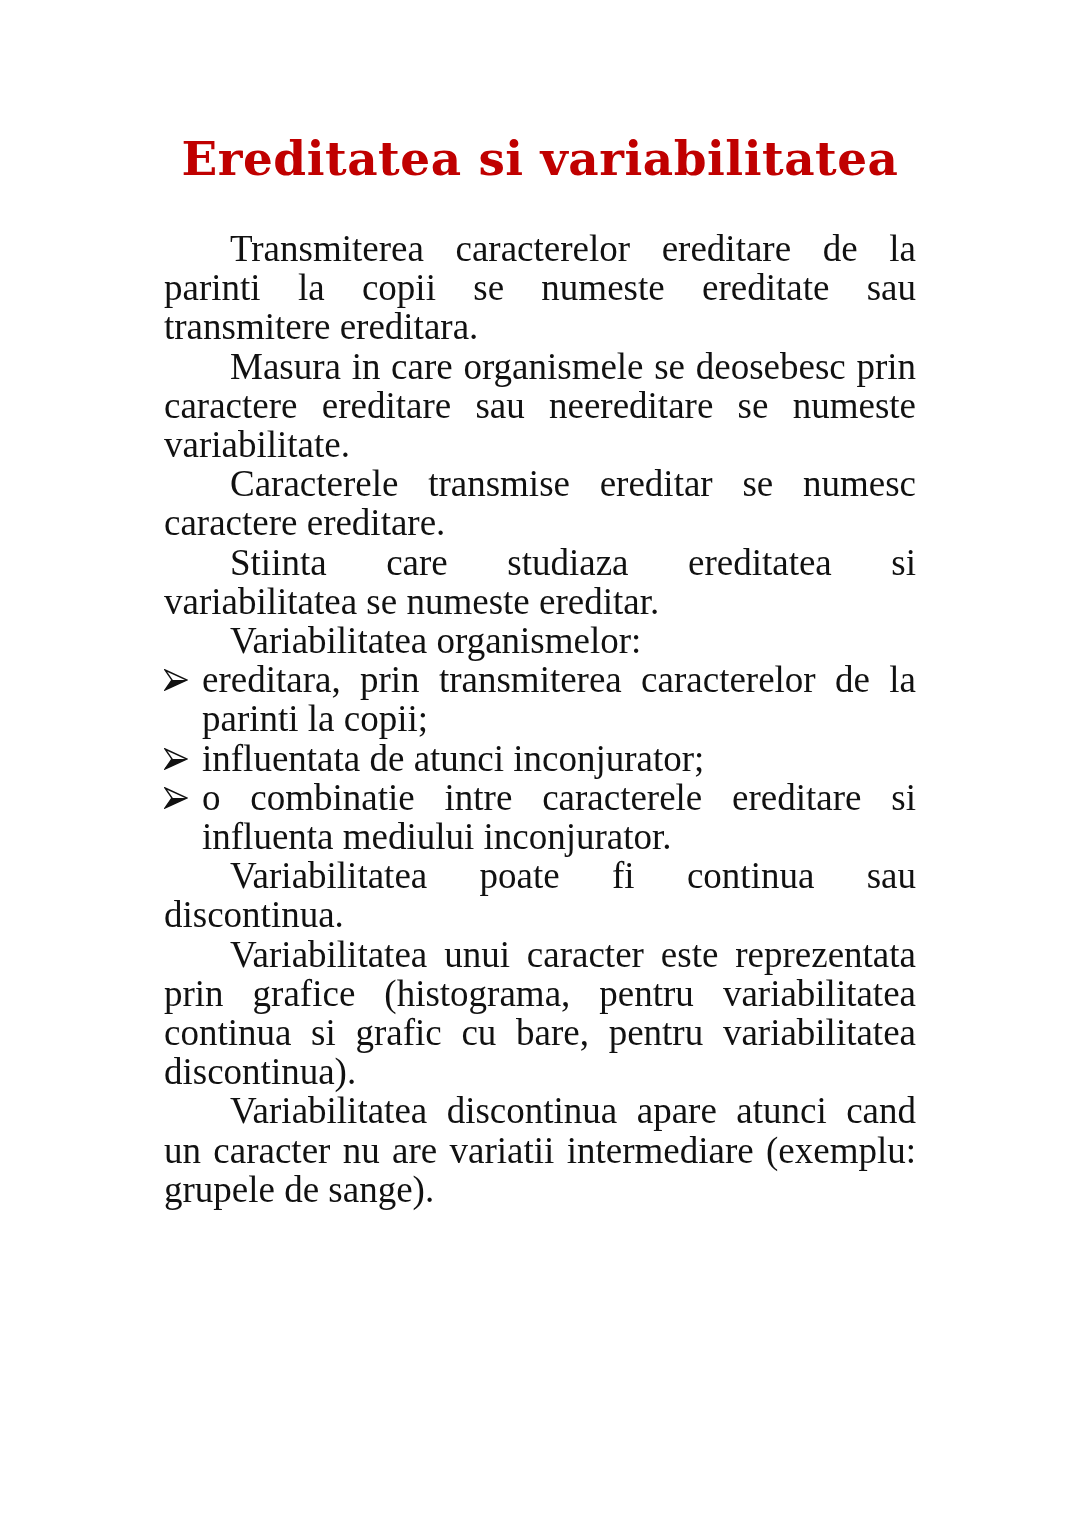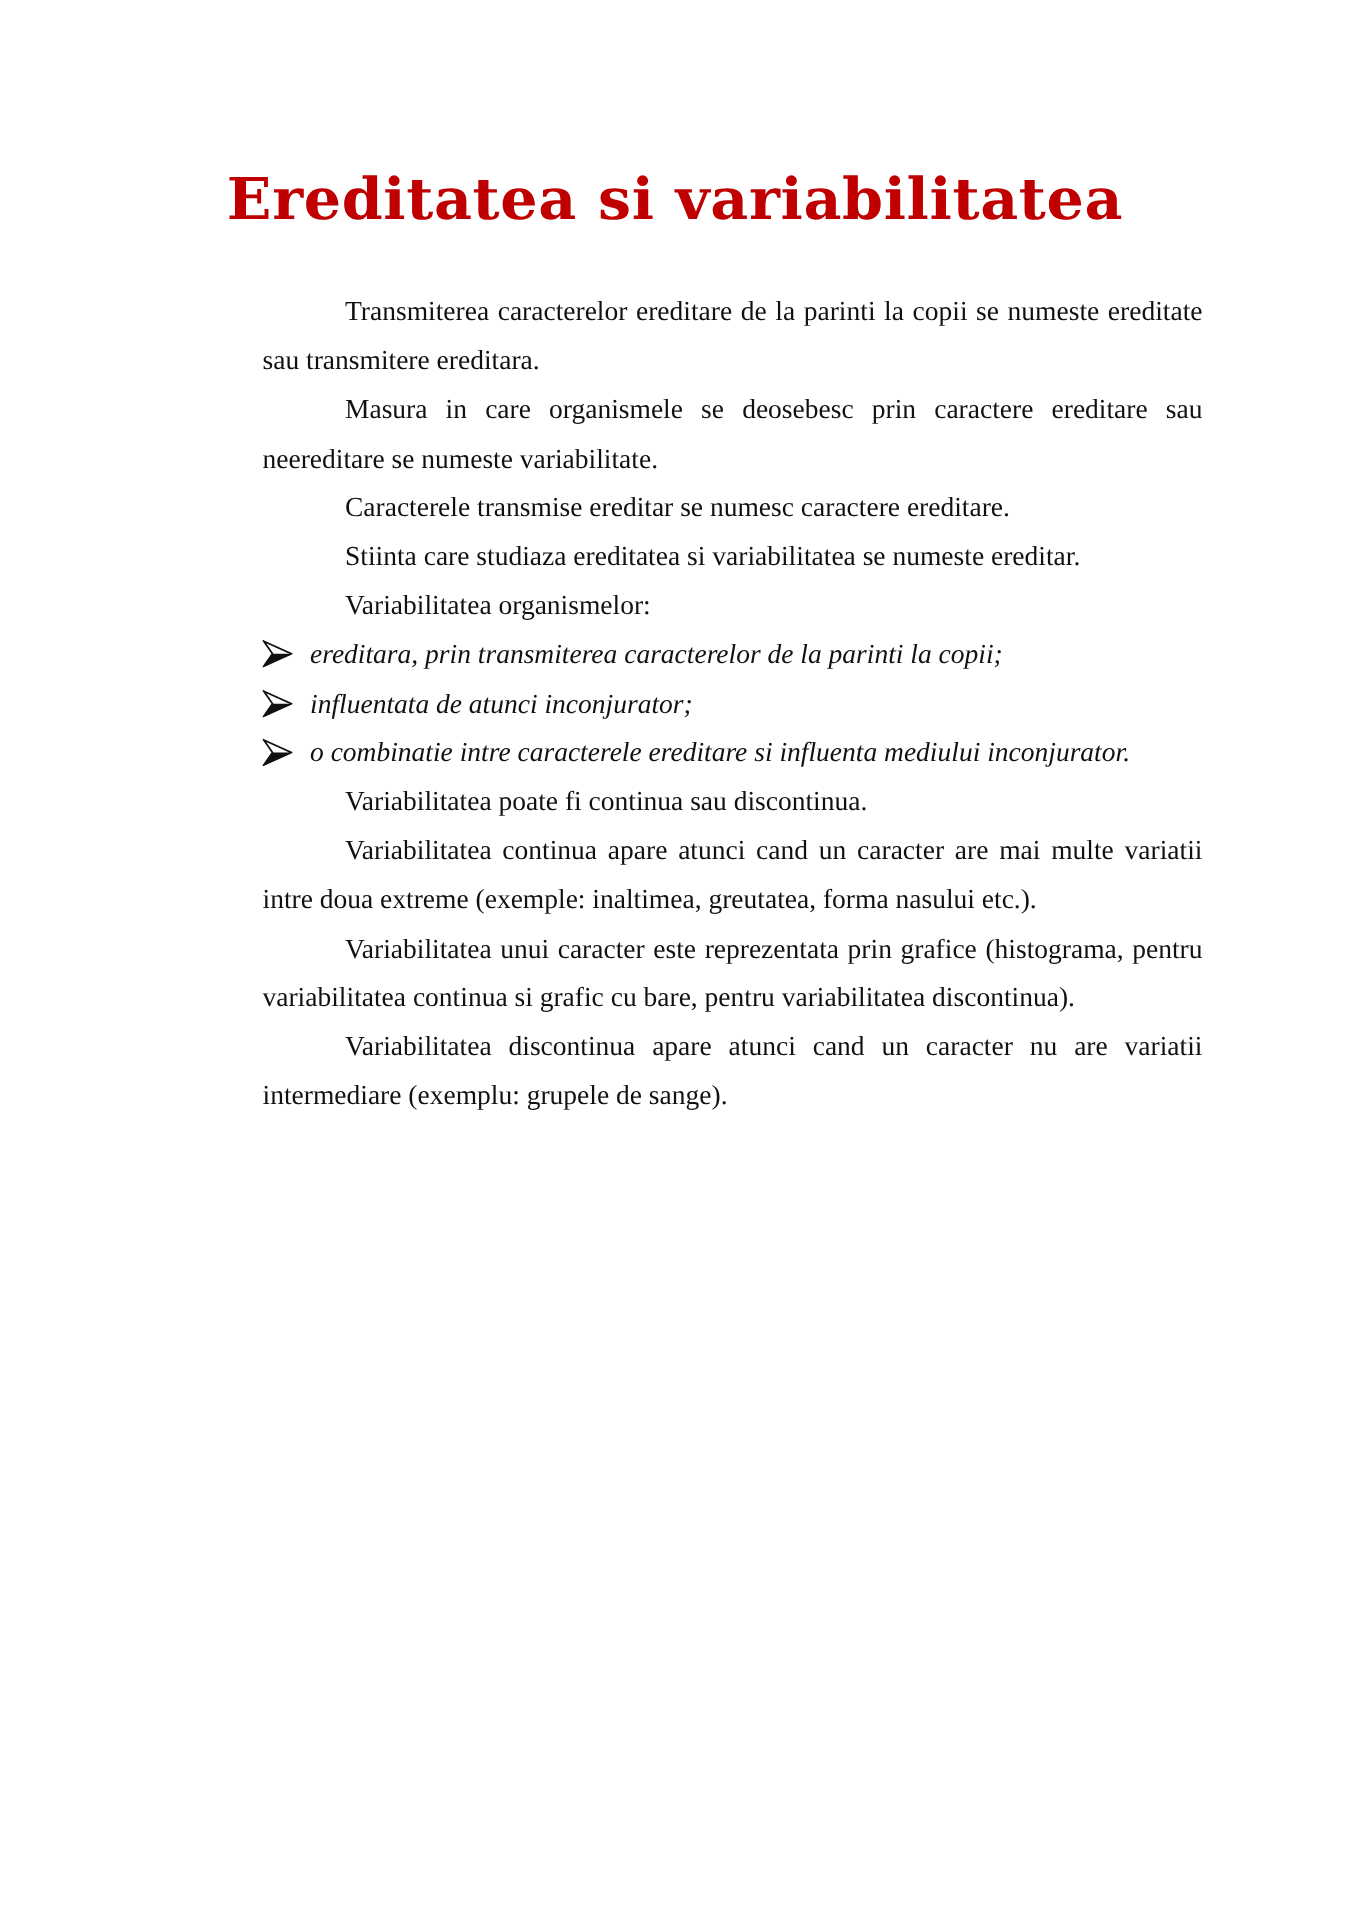--- a/index.html
+++ b/index.html
@@ -27,39 +27,37 @@
       letter-spacing: 0.5px;
       color: #c00000;
       margin: 0;
       transform: scaleX(1.02);
     }
     .content {
       position: absolute;
       top: 229px;
       left: 164px;
       width: 752px;
-      font-size: 22px;
+      font-size: 37px;
       line-height: 39.2px;
-      margin-left: 46px;
     }
     .para {
       margin: 0;
       text-align: justify;
       text-indent: 66px;
     }
     .subheading {
       margin: 0;
       text-indent: 66px;
       text-underline-offset: 3px;
     }
     .bullet-list {
       list-style: none;
       margin: 0;
       padding: 0;
-      font-style: italic;
     }
     .bullet-item {
       position: relative;
       padding-left: 38px;
       text-align: justify;
     }
     .bullet-icon {
       position: absolute;
       left: 0;
       top: 9px;
@@ -98,16 +96,15 @@
     <li class="bullet-item">
       <svg class="bullet-icon" viewBox="0 0 24 22">
         <path d="M1 1 L23 11 L1 21 L8 11 Z" fill="#ffffff" stroke="#111" stroke-width="1.4"></path>
         <path d="M1 21 L23 11 L8 11 Z" fill="#111"></path>
       </svg>
       <span>o combinatie intre caracterele ereditare si influenta mediului inconjurator.</span>
     </li>
   </ul>
 
   <p class="para">Variabilitatea poate fi continua sau discontinua.</p>
-  <p class="para">Variabilitatea continua apare atunci cand un caracter are mai multe variatii intre doua extreme (exemple: inaltimea, greutatea, forma nasului etc.).</p>
   <p class="para">Variabilitatea unui caracter este reprezentata prin grafice (histograma, pentru variabilitatea continua si grafic cu bare, pentru variabilitatea discontinua).</p>
   <p class="para">Variabilitatea discontinua apare atunci cand un caracter nu are variatii intermediare (exemplu: grupele de sange).</p>
 </div>
 
 </body></html>

